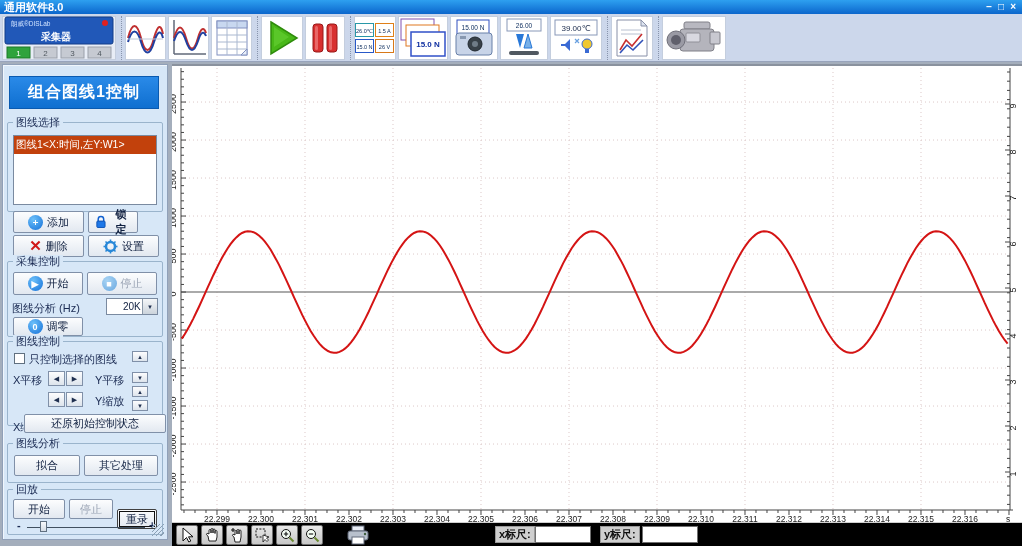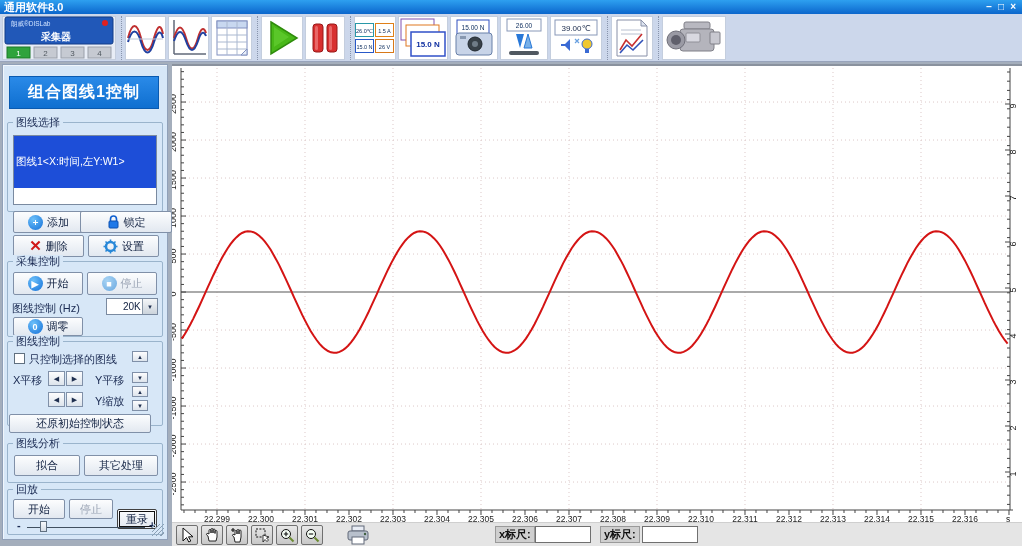--- a/index.html
+++ b/index.html
@@ -15,41 +15,41 @@
   .tb-item{background:#fff;border:1px solid #c4cede;height:44px;display:flex;align-items:center;justify-content:center;margin-right:2px;box-sizing:border-box;}
   .tb-sep{border-left:1px dotted #8894ac;height:44px;margin:0 3px;}
   .dev{background:#e8edf6;}
   svg text{font-family:"Liberation Sans","DejaVu Sans",sans-serif;}
   
   .sidebar{position:absolute;left:2px;top:64px;width:166px;height:476px;background:#d7e7f7;border:1px solid #90a0b8;box-shadow:inset 1px 1px 0 #f0f6fc;box-sizing:border-box;}
   .sb-header{position:absolute;left:6px;top:11px;width:150px;height:33px;background:linear-gradient(180deg,#2a8ae8,#0f6fd0);border:1px solid #0a5ab0;color:#fff;font-size:16px;font-weight:bold;display:flex;align-items:center;justify-content:center;letter-spacing:1px;box-sizing:border-box;}
   .group{position:absolute;left:4px;width:156px;border:1px solid #9ab4cc;border-radius:2px;box-sizing:border-box;}
   .glabel{position:absolute;top:-7px;left:5px;background:#d7e7f7;padding:0 3px;font-size:11px;color:#1a2a52;line-height:12px;}
   .listbox{position:absolute;left:5px;top:12px;right:5px;bottom:6px;background:#fff;border:1px solid #7a8aa0;font-size:10.5px;overflow:hidden;}
-  .listitem{background:#1d4ed8;color:#fff;padding:19px 2px;white-space:nowrap;}
+  .listitem{background:#c2410c;color:#fff;padding:2px 2px;white-space:nowrap;}
   .sbtn{position:absolute;display:flex;align-items:center;justify-content:center;gap:4px;border:1px solid #8090a8;background:linear-gradient(180deg,#fcfdfe,#e2e8f0);font-size:11px;color:#102040;border-radius:2px;box-sizing:border-box;cursor:default;}
   .sbtn.disabled{color:#9aa4b4;}
   .sbtn.focused{outline:1px solid #101010;outline-offset:-3px;border-color:#404040;}
   .cicon{width:15px;height:15px;border-radius:50%;background:radial-gradient(circle at 35% 30%,#6cc0fa,#1470d8);color:#fff;font-size:9px;font-weight:bold;display:flex;align-items:center;justify-content:center;flex:0 0 auto;}
   .cicon.dim{background:radial-gradient(circle at 35% 30%,#a8d4f4,#6aa8e0);}
   .xicon{color:#d01818;font-size:15px;font-weight:bold;line-height:14px;}
   .slabel{position:absolute;font-size:11px;color:#1a2a52;}
   .spin{position:absolute;width:16px;height:11px;border:1px solid #8090a8;background:linear-gradient(180deg,#fdfdfe,#dde4ec);font-size:6px;color:#203050;display:flex;align-items:center;justify-content:center;box-sizing:border-box;}
   .arrbtn{position:absolute;width:17px;height:15px;border:1px solid #8090a8;background:linear-gradient(180deg,#fdfdfe,#dde4ec);font-size:7px;color:#203050;display:flex;align-items:center;justify-content:center;box-sizing:border-box;}
   .checkbox{position:absolute;width:11px;height:11px;background:#fff;border:1px solid #607080;box-sizing:border-box;}
   .dropdown{position:absolute;height:17px;background:#fff;border:1px solid #7a8aa0;display:flex;align-items:center;box-sizing:border-box;}
   .dropdown .dval{flex:1;font-size:10px;padding-left:16px;color:#102040;}
   .dropdown .darr{width:14px;height:100%;background:linear-gradient(180deg,#f4f6f8,#ccd4dc);border-left:1px solid #8a98a8;font-size:6px;color:#203050;display:flex;align-items:center;justify-content:center;}
   .slider-track{position:absolute;height:1px;background:#405060;}
   .slider-thumb{position:absolute;width:7px;height:11px;background:linear-gradient(180deg,#f8fafc,#d4dce4);border:1px solid #607080;box-sizing:border-box;}
   .grip{position:absolute;right:3px;bottom:3px;width:12px;height:12px;background:repeating-linear-gradient(135deg,transparent 0 2px,#8aa0b4 2px 3px);}
   
   .chartpanel{position:absolute;left:172px;top:64px;width:850px;height:458px;background:#fff;border-top:2px solid #8a929e;box-sizing:content-box;}
   
-  .statusbar{position:absolute;left:172px;top:522px;width:850px;height:24px;background:#e5e5e5;border-top:1px solid #cfcfcf;box-sizing:border-box;}
+  .statusbar{position:absolute;left:172px;top:522px;width:850px;height:24px;background:#000000;border-top:1px solid #cfcfcf;box-sizing:border-box;}
   .toolbtn{position:absolute;top:2px;width:22px;height:20px;background:linear-gradient(180deg,#e8e8e8,#c8c8c8);border:1px solid #707070;border-radius:2px;display:flex;align-items:center;justify-content:center;box-sizing:border-box;}
   .chip{position:absolute;top:3px;height:17px;background:#cfcfcf;border:1px solid #9a9a9a;font-size:11px;font-weight:bold;color:#101010;display:flex;align-items:center;padding:0 3px;box-sizing:border-box;}
   .ruler-input{position:absolute;top:3px;height:17px;width:56px;background:#fff;border:1px solid #707070;box-sizing:border-box;font-size:11px;padding:0 2px;}
 </style>
 </head>
 <body>
 
 <div class="win">
 
   <div class="titlebar">
@@ -207,21 +207,21 @@
       <span class="glabel">图线选择</span>
       <div class="listbox">
         <div class="listitem">图线1&lt;X:时间,左Y:W1&gt;</div>
       </div>
     </div>
 
     <button class="sbtn" style="left:10px;top:146px;width:71px;height:22px;">
       <span class="cicon">＋</span>
       <span>添加</span>
     </button>
-    <button class="sbtn" style="left:77px;top:146px;width:92px;height:22px;">
+    <button class="sbtn" style="left:85px;top:146px;width:50px;height:22px;font-weight:bold;">
       <svg width="13" height="14" viewBox="0 0 13 14">
         <path d="M3.5,6 V4 a3,3 0 0 1 6,0 V6" fill="none" stroke="#1060d0" stroke-width="1.6"></path>
         <rect x="2" y="6" width="9" height="7" rx="1" fill="#1e78e8" stroke="#0c50b0"></rect>
       </svg>
       <span>锁定</span>
     </button>
     <button class="sbtn" style="left:10px;top:170px;width:71px;height:22px;">
       <span class="xicon">✕</span>
       <span>删除</span>
     </button>
@@ -245,21 +245,21 @@
     <div class="group" style="top:196px;height:76px;">
       <span class="glabel">采集控制</span>
       <button class="sbtn" style="left:5px;top:10px;width:70px;height:23px;">
         <span class="cicon">▶</span>
         <span>开始</span>
       </button>
       <button class="sbtn disabled" style="left:79px;top:10px;width:70px;height:23px;">
         <span class="cicon dim">■</span>
         <span>停止</span>
       </button>
-      <span class="slabel" style="left:4px;top:39px;">图线控制 (Hz)</span>
+      <span class="slabel" style="left:4px;top:39px;">图线分析 (Hz)</span>
       <div class="dropdown" style="left:98px;top:36px;width:52px;">
         <span class="dval">20K</span>
         <span class="darr">▼</span>
       </div>
       <button class="sbtn" style="left:5px;top:55px;width:70px;height:19px;">
         <span class="cicon">0</span>
         <span>调零</span>
       </button>
     </div>
 
@@ -272,21 +272,21 @@
       <button class="arrbtn" style="left:58px;top:29px;">▶</button>
       <span class="slabel" style="left:87px;top:31px;">Y平移</span>
       <button class="spin" style="left:124px;top:9px;">▲</button>
       <button class="spin" style="left:124px;top:30px;">▼</button>
       <span class="slabel" style="left:5px;top:52px;margin-top:26px;">X缩放</span>
       <button class="arrbtn" style="left:40px;top:50px;">◀</button>
       <button class="arrbtn" style="left:58px;top:50px;">▶</button>
       <span class="slabel" style="left:87px;top:52px;">Y缩放</span>
       <button class="spin" style="left:124px;top:44px;">▲</button>
       <button class="spin" style="left:124px;top:58px;">▼</button>
-      <button class="sbtn" style="left:1px;top:72px;width:142px;height:19px;">还原初始控制状态</button>
+      <button class="sbtn" style="left:16px;top:72px;width:142px;height:19px;">还原初始控制状态</button>
     </div>
 
     <div class="group" style="top:378px;height:40px;">
       <span class="glabel">图线分析</span>
       <button class="sbtn" style="left:6px;top:11px;width:66px;height:21px;">拟合</button>
       <button class="sbtn" style="left:76px;top:11px;width:74px;height:21px;">其它处理</button>
     </div>
 
     <div class="group" style="top:424px;height:46px;">
       <span class="glabel">回放</span>

